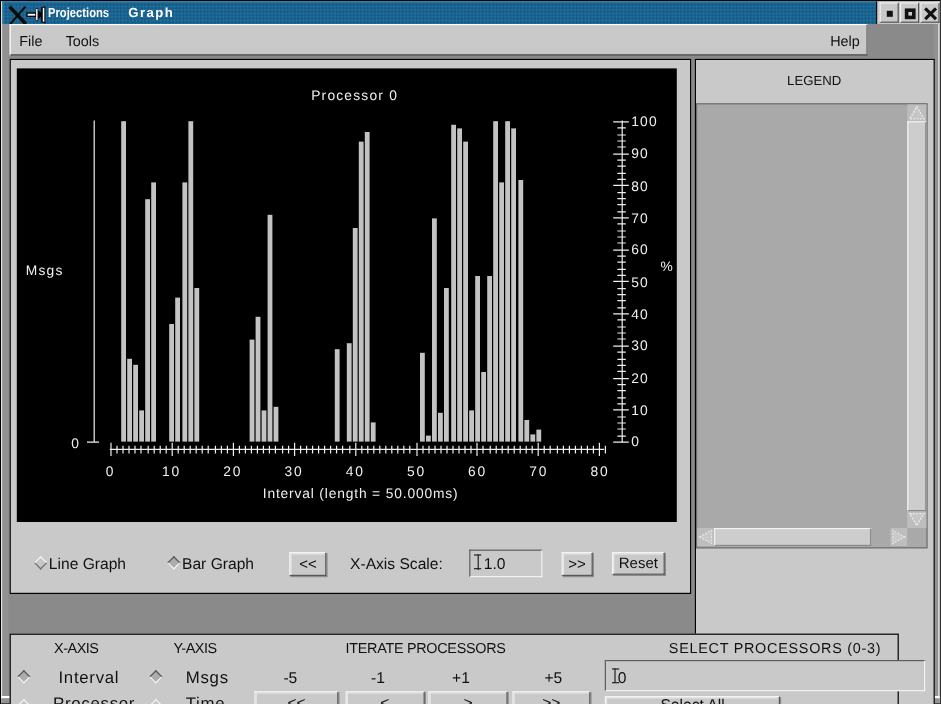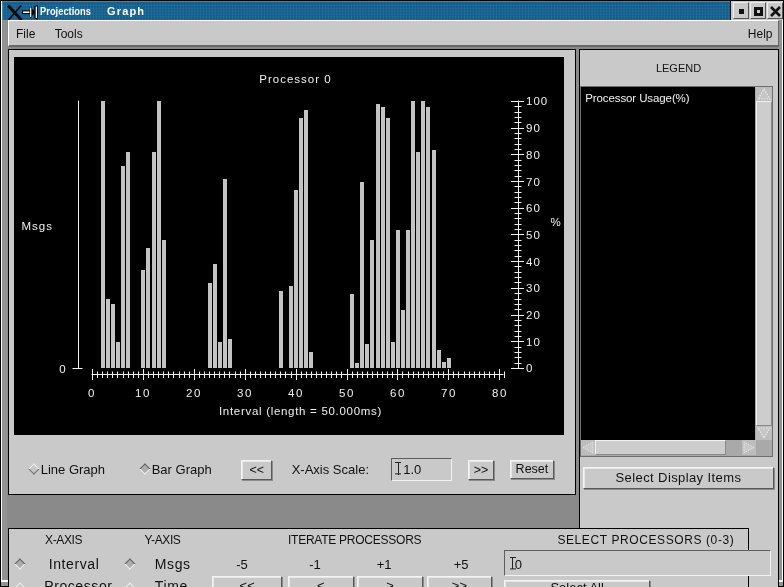--- a/index.html
+++ b/index.html
@@ -12,21 +12,21 @@
 .fB1{left:0;bottom:4.5px;width:782px;height:1.5px;background:#fdfdfd}
 .fB2{left:0;bottom:0;width:782px;height:4.5px;background:#929292}
 .notch{width:1px;height:6px;background:#5a5a5a;bottom:0}
 
 #title{left:1px;top:0;width:728px;height:19px;background-color:#176390;border-top:1px solid #3d85ad;border-left:1px solid #3d85ad}
 #title .txt{position:absolute;top:0;line-height:19px;color:#fff;font-size:11px;font-weight:bold;white-space:pre}
 #tbtns{left:729px;top:0;width:53px;height:19px;background:#c9c9c9;border-left:1px solid #111}
 .tb{position:absolute;top:1px;width:16px;height:17px;background:#c9c9c9;border:1px solid #555;border-top-color:#eee;border-left-color:#eee}
 .tb i{position:absolute;background:#111}
 
-#menub{left:6.5px;top:19px;width:771px;height:26.5px;background:#c9c9c9;border-top:1.5px solid #fff;border-left:1.5px solid #fff;border-bottom:2px solid #686868;border-right:1.5px solid #686868}
+#menub{left:6.5px;top:19px;width:715px;height:26.5px;background:#c9c9c9;border-top:1.5px solid #fff;border-left:1.5px solid #fff;border-bottom:2px solid #686868;border-right:1.5px solid #686868}
 #menub span{position:absolute;top:5.5px;font-size:12px;line-height:14px;color:#111}
 
 .panel{background:#c9c9c9;border:1.8px solid #000}
 #pmain{left:6.5px;top:48px;width:568px;height:446px}
 #pleg{left:577.5px;top:48px;width:200px;height:544px}
 #pbot{left:6.5px;top:527px;width:741px;height:78px}
 
 #chart{left:5.7px;top:7.2px}
 #chart text{font-family:"Liberation Sans",sans-serif;font-size:11.5px;fill:#efefef}
 
@@ -188,23 +188,20 @@
   <div class="field" style="left:382.2px;top:407.7px;width:61.5px;height:23px"></div>
   <div class="ibeam" style="left:386.7px;top:412.2px"></div>
   <div class="lab" style="left:394.7px;top:411.7px">1.0</div>
   <div class="btn" style="left:459.2px;top:409.7px;width:26.5px;height:20px;font-size:12.5px;line-height:18px">&gt;&gt;</div>
   <div class="btn" style="left:501.2px;top:409.7px;width:44.5px;height:19px;font-size:12.5px;line-height:17px">Reset</div>
  </div>
 
  <div class="abs panel" id="pleg">
   <div class="cap" style="left:0;right:0;top:10.5px;text-align:center;letter-spacing:0;font-size:11px">LEGEND</div>
   <div class="abs" style="left:0.7px;top:35.5px;width:192.5px;height:371.5px;border:1px solid #6e6e6e;background:#a9a9a9">
-    <div class="abs" style="left:0;top:0;width:174px;height:353px;background:#000">
-      <div style="position:absolute;left:4px;top:5px;color:#f2f2f2;font-size:11.5px;letter-spacing:-0.1px">Processor Usage(%)</div>
-    </div>
 
     <div class="abs" style="left:174.5px;top:0;width:16px;height:14px;background:#bdbdbd">
       <svg width="16" height="14">
             <path d="M8 2 L14 12 L2 12 Z" fill="#c6c6c6" stroke="#ececec" stroke-width="1.1" stroke-dasharray="1.6 1.1"></path>
           </svg>
     </div>
     <div class="abs" style="left:174.5px;top:339px;width:16px;height:14px;background:#bdbdbd">
       <svg width="16" height="14">
             <path d="M2 2 L14 2 L8 12 Z" fill="#c6c6c6" stroke="#ececec" stroke-width="1.1" stroke-dasharray="1.6 1.1"></path>
           </svg>
@@ -216,21 +213,20 @@
             <path d="M2 7.5 L12 2 L12 13 Z" fill="#c9c9c9" stroke="#e8e8e8" stroke-width="1" stroke-dasharray="1.5 1.2"></path>
           </svg>
     </div>
     <div class="abs" style="left:160.5px;top:353.5px;width:14px;height:15px;background:#bdbdbd">
       <svg width="14" height="15">
             <path d="M12 7.5 L2 2 L2 13 Z" fill="#c9c9c9" stroke="#e8e8e8" stroke-width="1" stroke-dasharray="1.5 1.2"></path>
           </svg>
     </div>
     <div class="abs" style="left:14px;top:353.5px;width:131px;height:15px;background:#cdcdcd;border:1px solid;border-color:#f2f2f2 #8a8a8a #8a8a8a #f2f2f2"></div>
   </div>
-  <div class="btn" style="left:3.7px;top:417.2px;width:190.5px;height:21.5px;font-size:13px;line-height:19.5px;letter-spacing:0.4px">Select Display Items</div>
  </div>
 
  <div class="abs panel" id="pbot">
   <div class="cap" style="left:36.6px;top:3.7px;letter-spacing:-0.4px">X-AXIS</div>
   <div class="cap" style="left:136.1px;top:3.7px;letter-spacing:-0.4px">Y-AXIS</div>
   <div class="cap" style="left:279.5px;top:3.7px;letter-spacing:-0.25px">ITERATE PROCESSORS</div>
   <div class="cap" style="left:548.9px;top:3.7px;letter-spacing:0.6px">SELECT PROCESSORS (0-3)</div>
 
   <div class="dia on" style="left:7.7px;top:31.3px"></div>
   <div class="lab sp" style="left:40.2px;top:27.7px">Interval</div>

